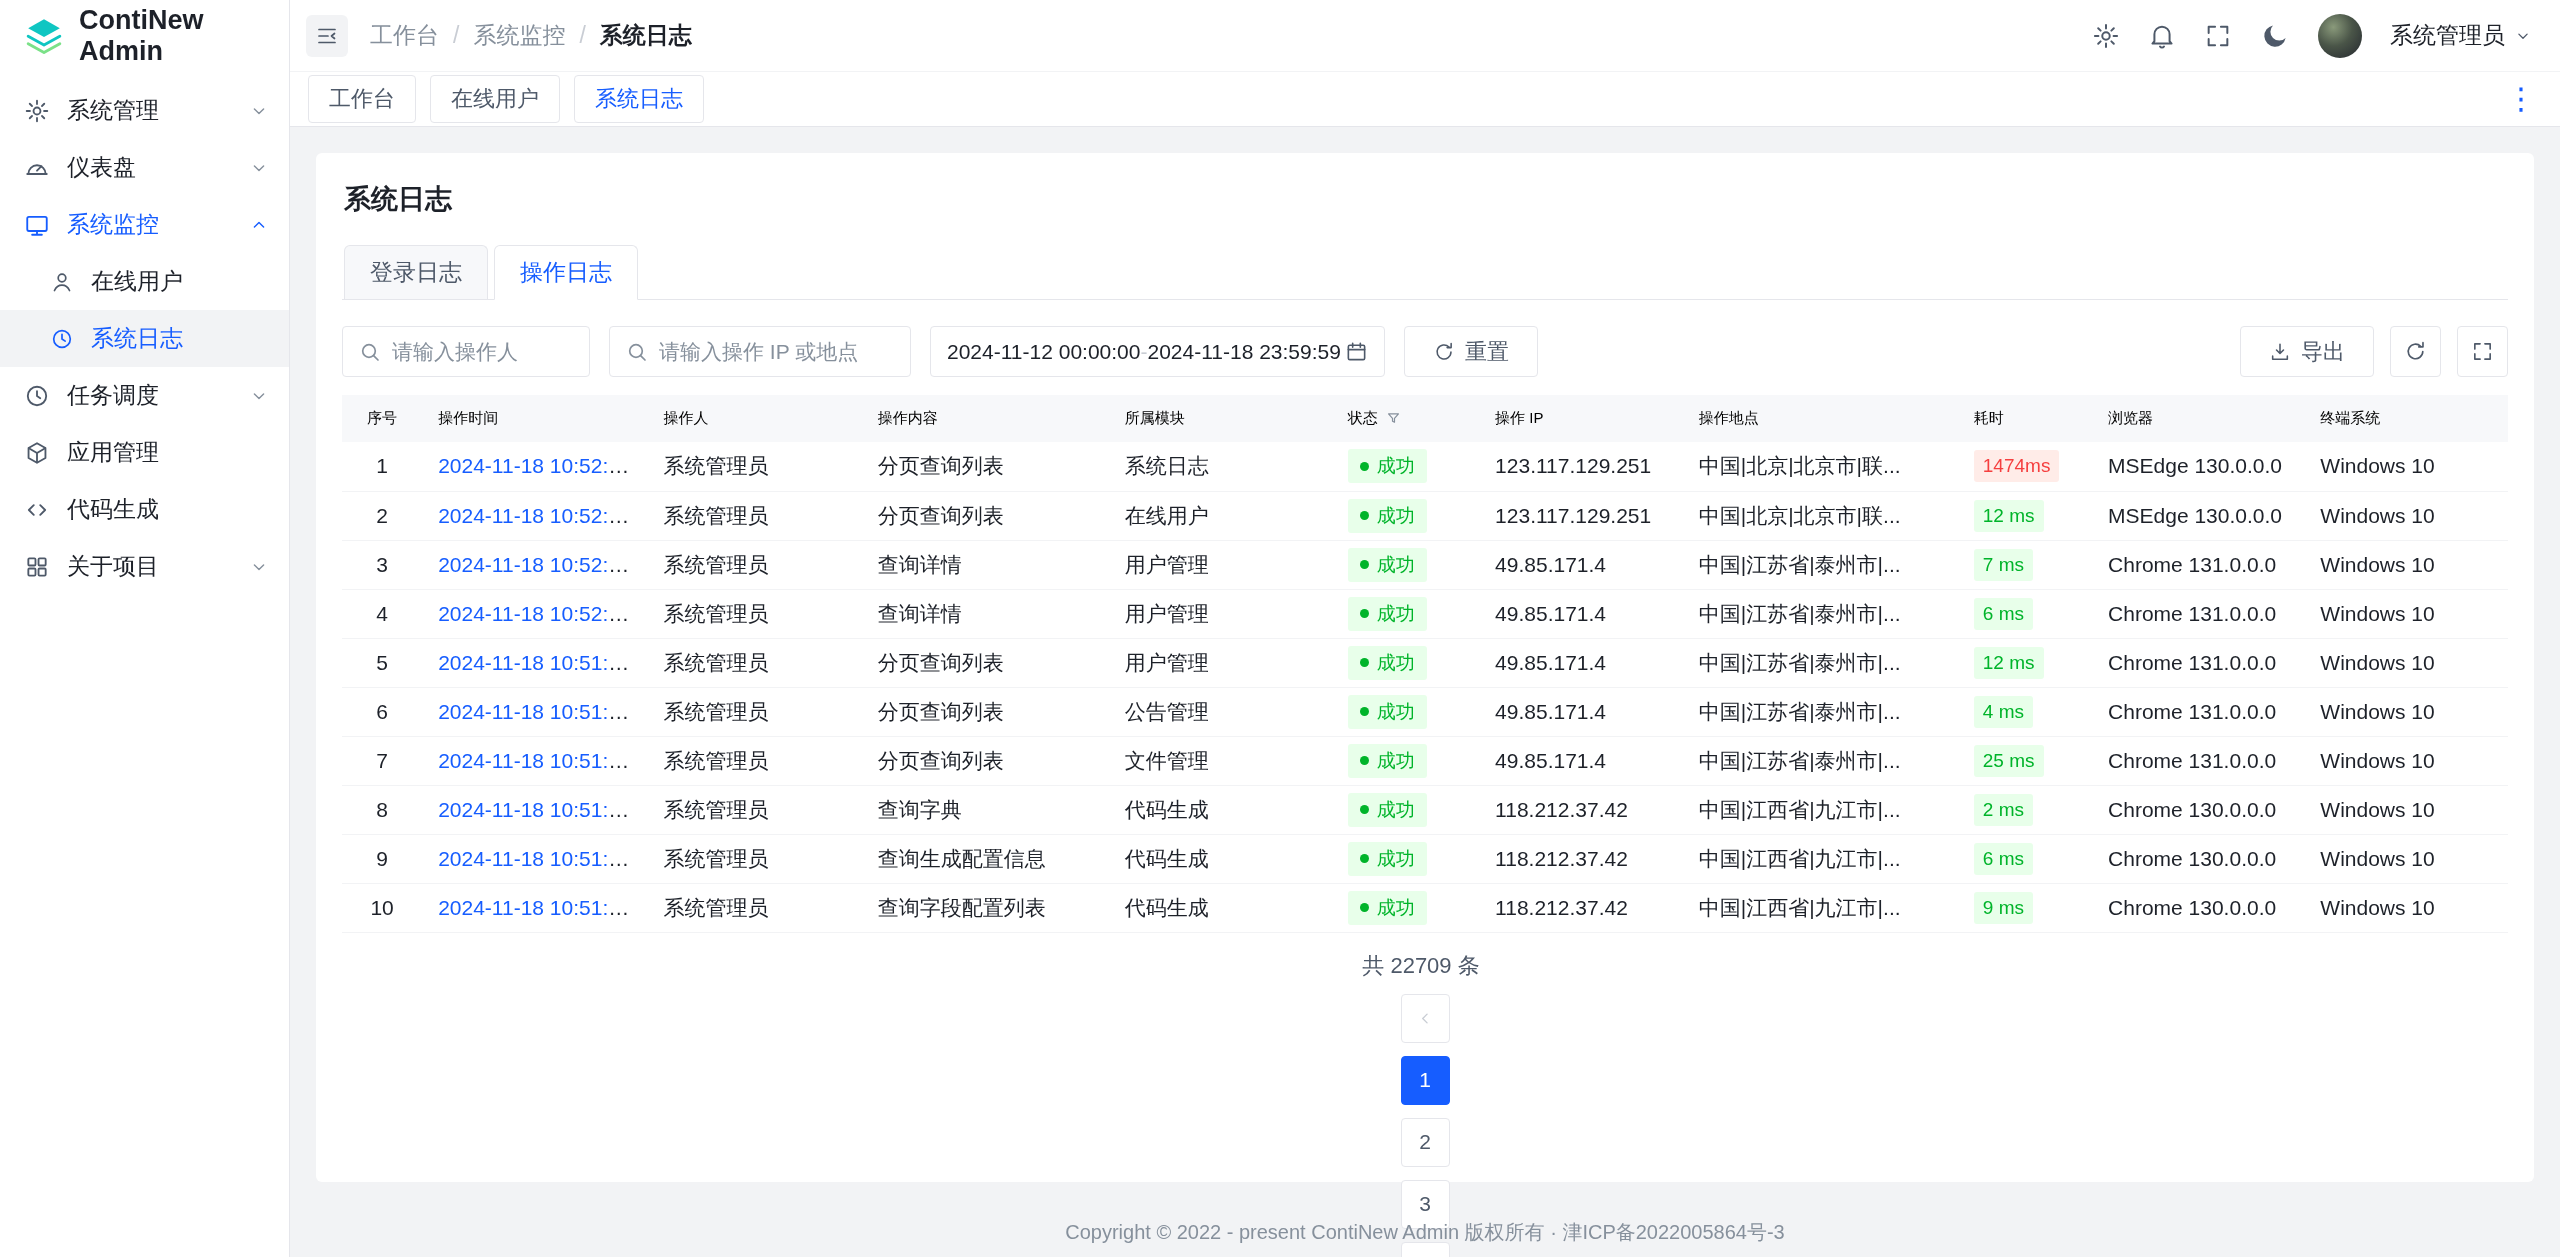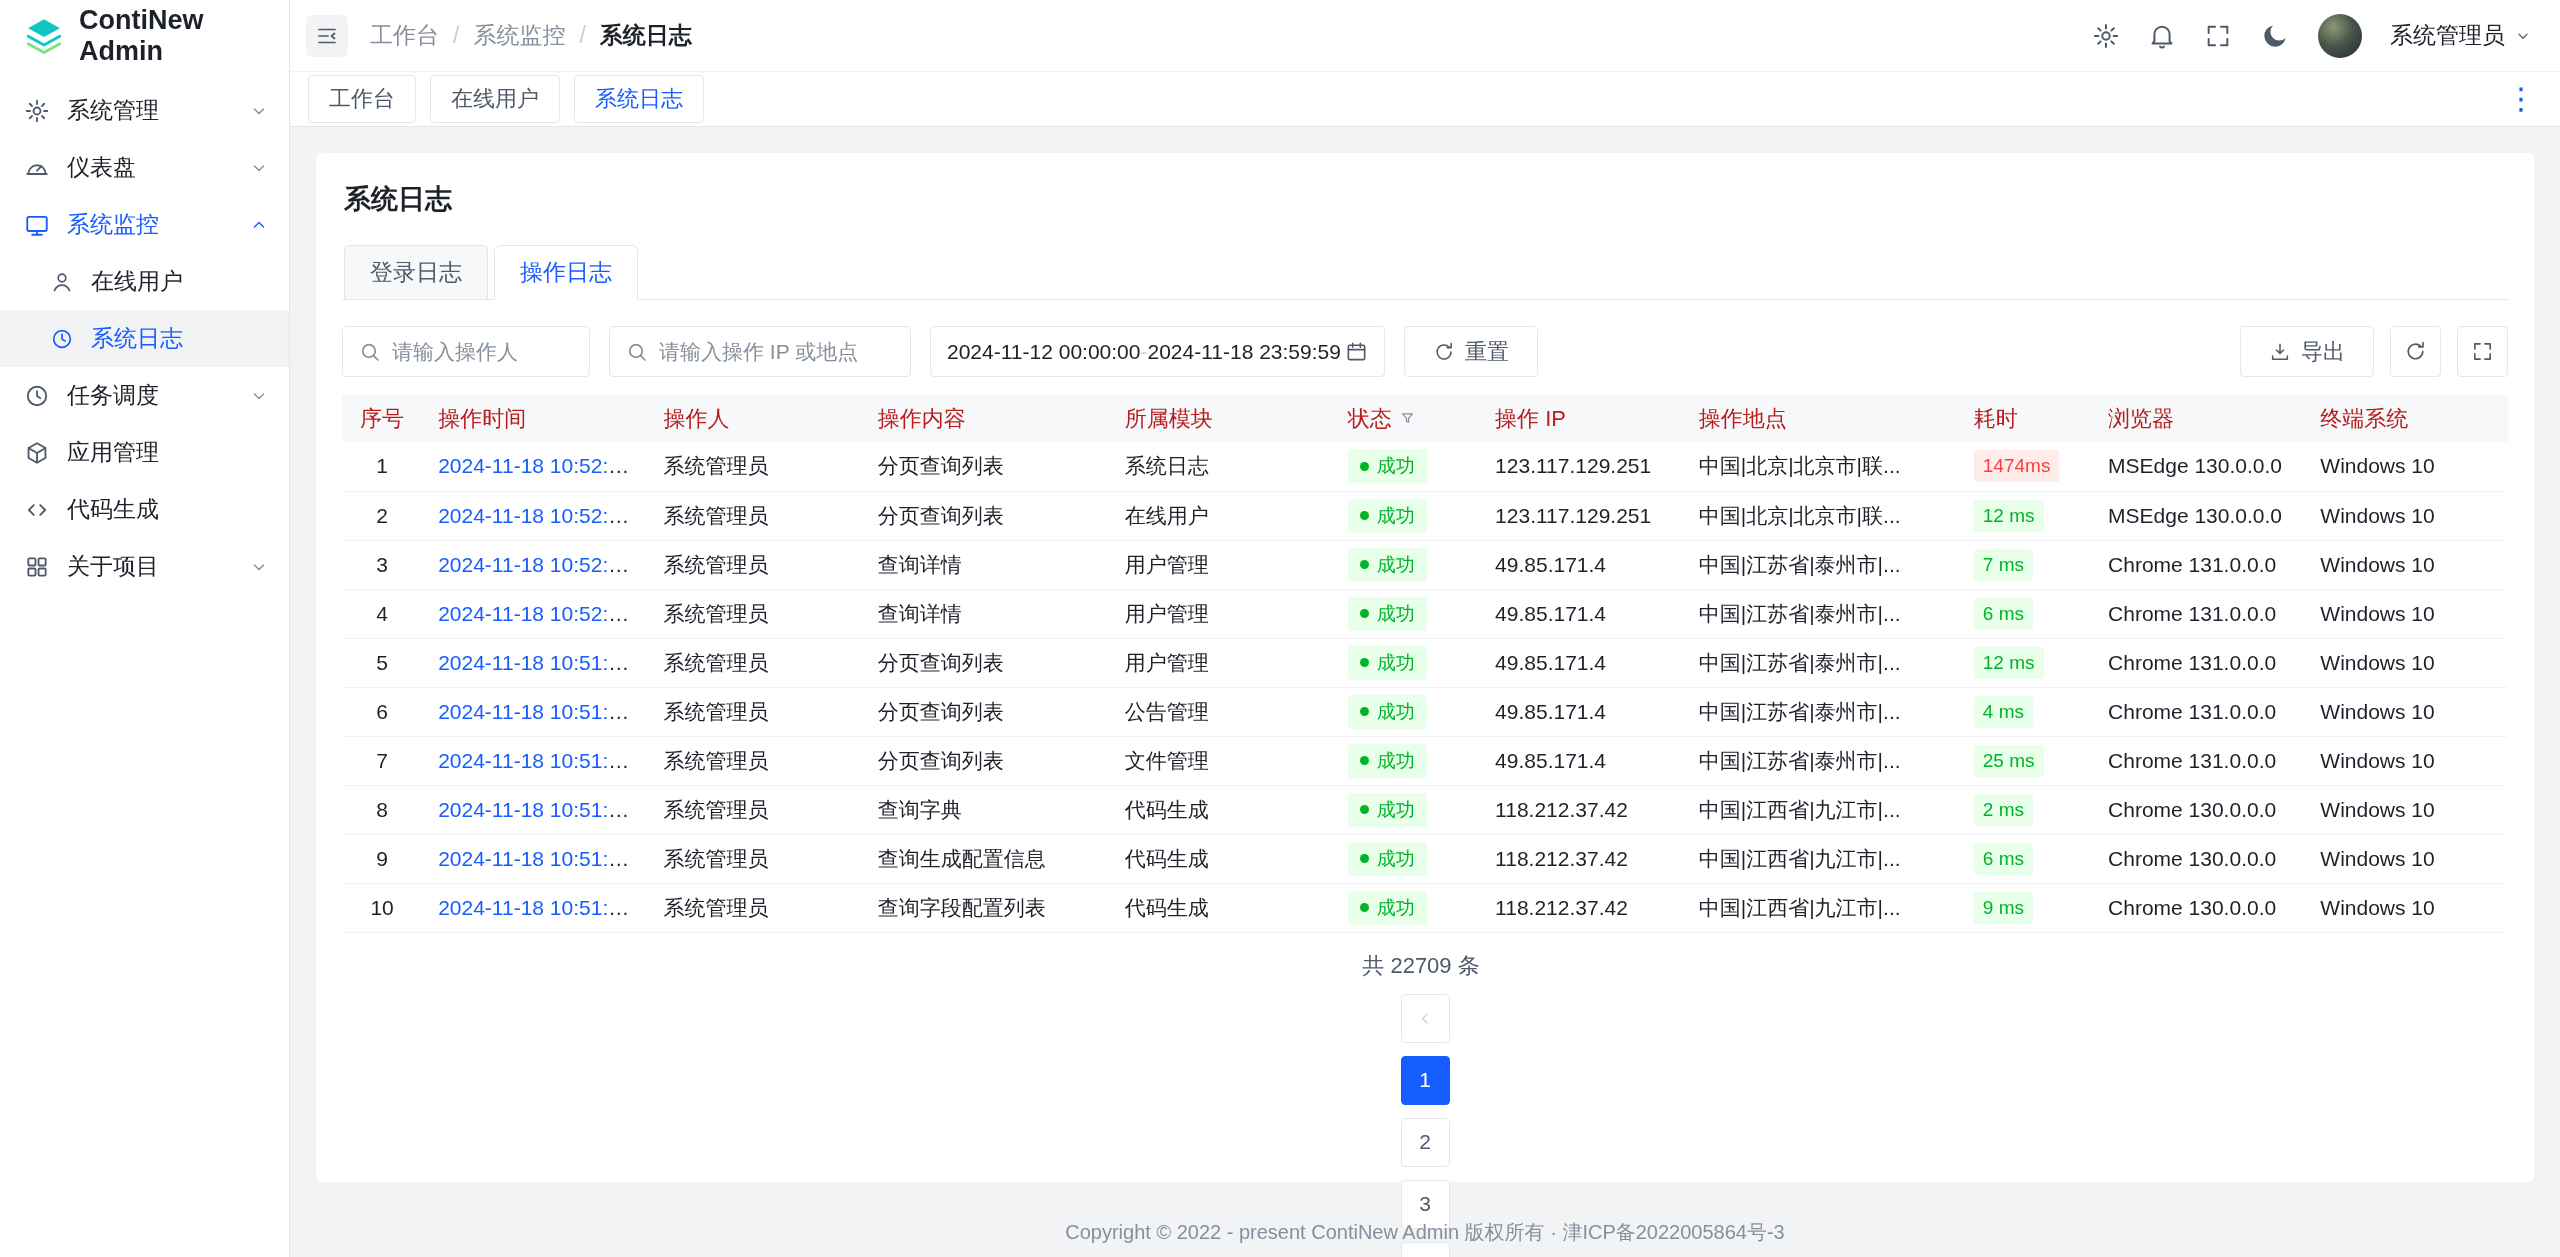--- a/index.html
+++ b/index.html
@@ -60,21 +60,21 @@
   .finput input::placeholder { color:#86909c; }
   .f-op { width:248px; } .f-ip { width:302px; }
   .daterange { display:flex; align-items:center; height:51px; border:1px solid #e5e6eb; border-radius:4px; padding:0 16px; font-size:21px; color:#1d2129; cursor:pointer; background:#fff; }
   .daterange .sep { color:#c9cdd4; }
   .daterange .icon { color:#4e5969; margin-left:4px; }
   .btn { display:flex; align-items:center; gap:10px; height:51px; padding:0 28px; border:1px solid #e5e6eb; border-radius:4px; background:#fff; font-size:22px; color:#4e5969; cursor:pointer; font-family:inherit; }
   .toolbar-right { margin-left:auto; display:flex; align-items:center; gap:16px; }
   .iconbtn { width:51px; padding:0; justify-content:center; }
 
   .log-table { width:100%; border-collapse:collapse; table-layout:fixed; margin-top:18px; }
-  .log-table th { background:#f7f8fa; height:47px; font-size:22px; font-weight:500; color:#b91c1c; text-align:left; padding:0 16px; white-space:nowrap; overflow:hidden; }
+  .log-table th { background:#f7f8fa; height:47px; font-size:15px; font-weight:500; color:#000000; text-align:left; padding:0 16px; white-space:nowrap; overflow:hidden; }
   .log-table td { height:49px; font-size:21px; color:#1d2129; padding:0 16px; border-bottom:1px solid #f2f3f5; white-space:nowrap; overflow:hidden; text-overflow:ellipsis; }
   .c-center { text-align:center !important; }
   .th-flex { display:flex; align-items:center; gap:7px; }
   .th-flex .icon { color:#86909c; }
   .time-link { color:#165dff; text-decoration:none; cursor:pointer; }
   .status-badge { display:inline-flex; align-items:center; gap:8px; height:34px; padding:0 12px; border-radius:3px; background:#e8ffea; color:#00b42a; font-size:19px; }
   .status-badge .dot { width:9px; height:9px; border-radius:50%; background:#00b42a; }
   .dur-badge { display:inline-block; height:32px; line-height:32px; padding:0 9px; border-radius:3px; font-size:19px; }
   .dur-badge.success { background:#e8ffea; color:#00b42a; }
   .dur-badge.danger { background:#ffece8; color:#f53f3f; }

